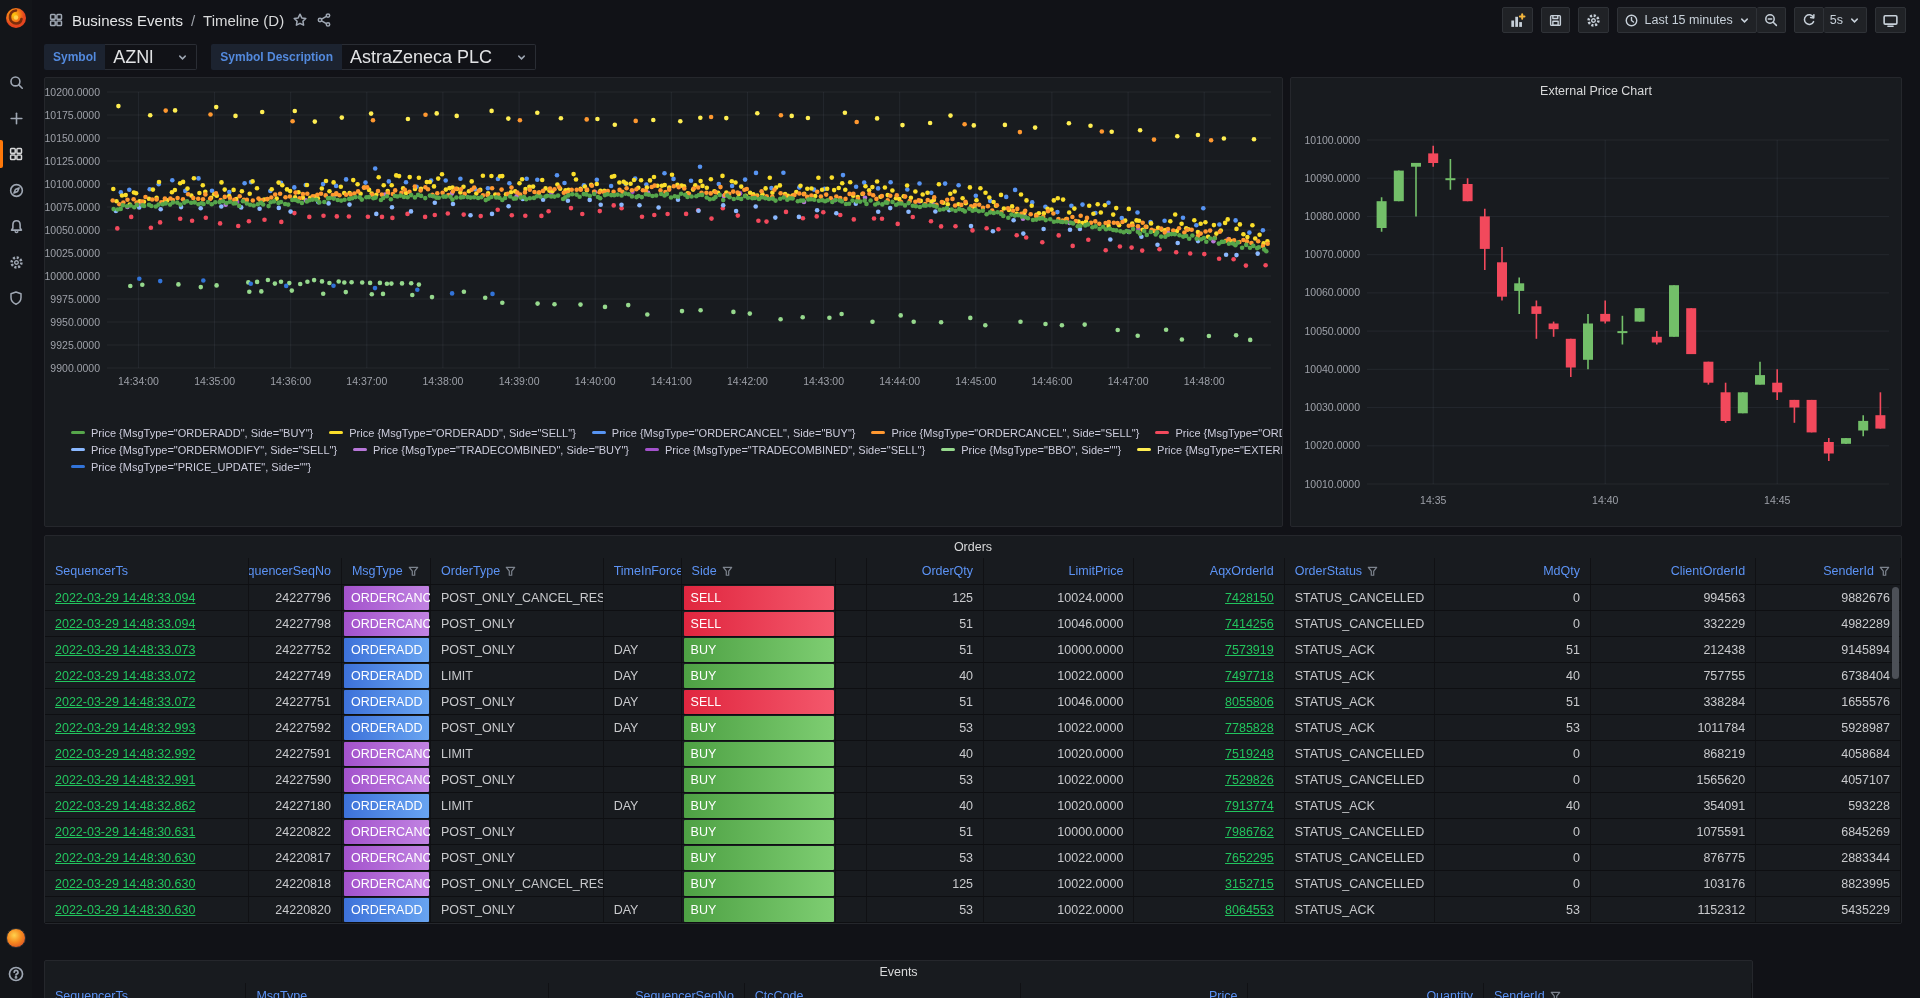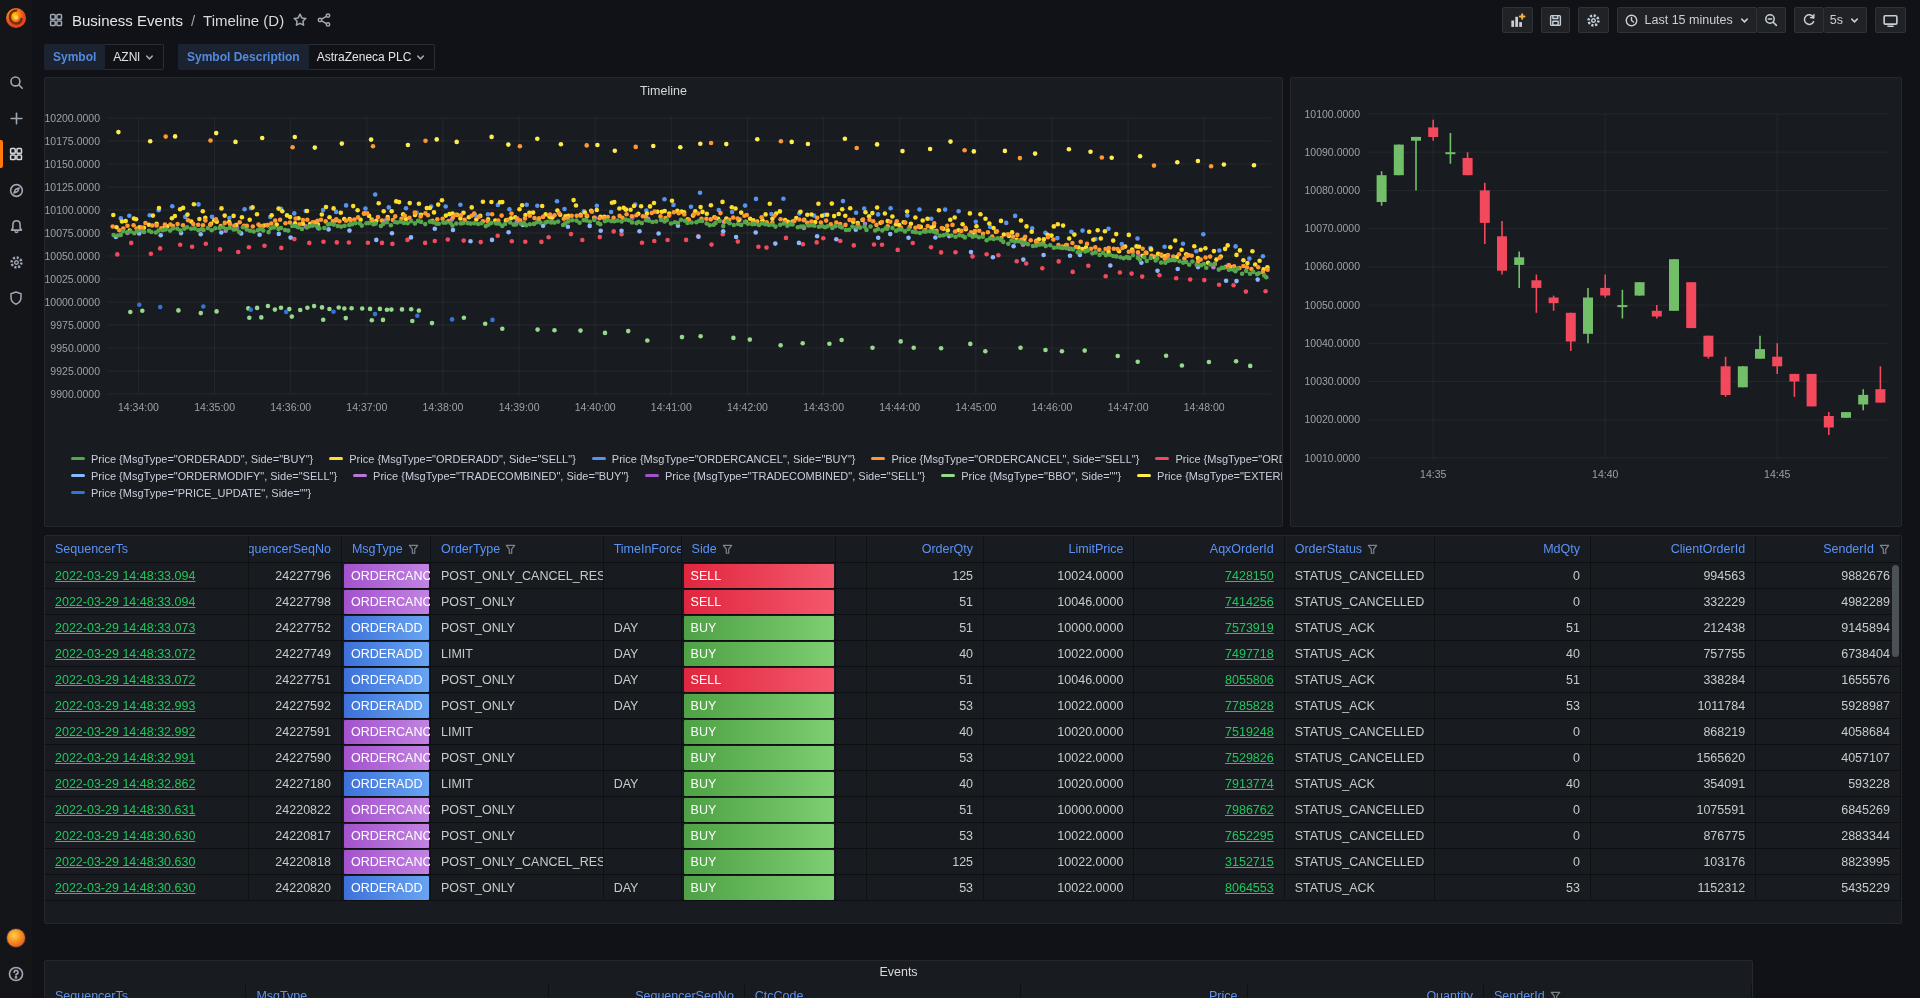--- a/index.html
+++ b/index.html
@@ -35,21 +35,21 @@
          background:#202226; border:1px solid #2f3237; border-radius:2px; color:#c7d0d9; cursor:pointer; font-size:12.5px; font-weight:500; }
   .btn .ic { color:#c7d0d9; }
   .btn-group { display:flex;justify-content:flex-end; }
   .btn-group .btn + .btn { border-left:none; }
   .btn .lbl { white-space:nowrap; }
 
   
   #filters { position:absolute; left:44px; top:44px; height:26px; display:flex; align-items:center; }
   .var { display:flex; margin-right:14px; height:26px; }
   .var-label { display:flex; align-items:center; padding:0 9px; background:#1c2330; color:#538ade; font-size:12px; font-weight:600; border-radius:2px 0 0 2px; }
-  .var-value { display:flex; align-items:center; gap:4px; padding:0 8px; background:#111217; border:1px solid #2a2d34; border-left:none; color:#e2e3e5; font-size:12px; border-radius:0 2px 2px 0; cursor:pointer; }
+  .var-value { display:flex; align-items:center; gap:24px; padding:0 8px; background:#111217; border:1px solid #2a2d34; border-left:none; color:#e2e3e5; font-size:18px; border-radius:0 2px 2px 0; cursor:pointer; }
 
   
   .panel { position:absolute; background:#181b1f; border:1px solid #25272c; border-radius:2px; overflow:hidden; }
   .panel-title { height:26px; line-height:26px; text-align:center; font-size:12.5px; font-weight:500; color:#d8d9da; }
   #panel-timeline { left:44px; top:77px; width:1239px; height:450px; }
   #panel-price    { left:1290px; top:77px; width:612px; height:450px; }
   #panel-orders   { left:44px; top:535px; width:1858px; height:389px; }
   #panel-events   { left:44px; top:960px; width:1709px; height:66px; }
 
   svg.chart { display:block; }
@@ -308,21 +308,20 @@
       <span class="ic">
           <svg width="11" height="11" viewBox="0 0 12 12" fill="none" stroke="currentColor" stroke-width="1.6" stroke-linecap="round">
             <path d="M3 4.5 L6 7.5 L9 4.5"></path>
           </svg>
         </span>
     </span>
   </div>
 </div>
 
 <div class="panel" id="panel-timeline">
-  <div class="panel-title">Timeline</div>
   <svg id="timeline-svg" class="chart" width="1235" height="344">
       <line class="grid" x1="62" y1="290.0" x2="1226" y2="290.0"></line>
       <text class="tick" x="55" y="293.5" text-anchor="end">9900.0000</text>
       <line class="grid" x1="62" y1="267.0" x2="1226" y2="267.0"></line>
       <text class="tick" x="55" y="270.5" text-anchor="end">9925.0000</text>
       <line class="grid" x1="62" y1="244.0" x2="1226" y2="244.0"></line>
       <text class="tick" x="55" y="247.5" text-anchor="end">9950.0000</text>
       <line class="grid" x1="62" y1="221.0" x2="1226" y2="221.0"></line>
       <text class="tick" x="55" y="224.5" text-anchor="end">9975.0000</text>
       <line class="grid" x1="62" y1="198.0" x2="1226" y2="198.0"></line>
@@ -1693,20 +1692,21 @@
       <div class="lg-row">
         <div class="lg-item">
           <span class="sw" style="background: rgb(50, 116, 217);"></span>
           <span>Price {MsgType="PRICE_UPDATE", Side=""}</span>
         </div>
       </div>
     </div>
 </div>
 
 <div class="panel" id="panel-price">
+  <div class="panel-title">External Price Chart</div>
   <svg id="price-svg" class="chart" width="604" height="420">
       <line class="grid" x1="76" y1="380.0" x2="598" y2="380.0"></line>
       <text class="tick" x="69" y="383.5" text-anchor="end">10010.0000</text>
       <line class="grid" x1="76" y1="341.8" x2="598" y2="341.8"></line>
       <text class="tick" x="69" y="345.3" text-anchor="end">10020.0000</text>
       <line class="grid" x1="76" y1="303.6" x2="598" y2="303.6"></line>
       <text class="tick" x="69" y="307.1" text-anchor="end">10030.0000</text>
       <line class="grid" x1="76" y1="265.3" x2="598" y2="265.3"></line>
       <text class="tick" x="69" y="268.8" text-anchor="end">10040.0000</text>
       <line class="grid" x1="76" y1="227.1" x2="598" y2="227.1"></line>
@@ -1784,20 +1784,21 @@
       <line x1="555.0" y1="334.1" x2="555.0" y2="339.9" stroke="#73bf69" stroke-width="1.6"></line>
       <rect x="550.0" y="334.1" width="10" height="5.7" fill="#73bf69"></rect>
       <line x1="572.2" y1="311.2" x2="572.2" y2="332.2" stroke="#73bf69" stroke-width="1.6"></line>
       <rect x="567.2" y="316.9" width="10" height="9.6" fill="#73bf69"></rect>
       <line x1="589.4" y1="288.3" x2="589.4" y2="324.6" stroke="#f2495c" stroke-width="1.6"></line>
       <rect x="584.4" y="311.2" width="10" height="13.4" fill="#f2495c"></rect>
     </svg>
 </div>
 
 <div class="panel" id="panel-orders">
+  <div class="panel-title" style="height:22px;line-height:22px;">Orders</div>
   <div class="twrap" id="orders-table">
     <div class="trow head">
         <div class="tcell left" style="width: 11%;">
           <span>SequencerTs</span>
         </div>
         <div class="tcell right" style="width: 5%;">
           <span>SequencerSeqNo</span>
         </div>
         <div class="tcell left" style="width: 4.8%;">
           <span>MsgType</span>

